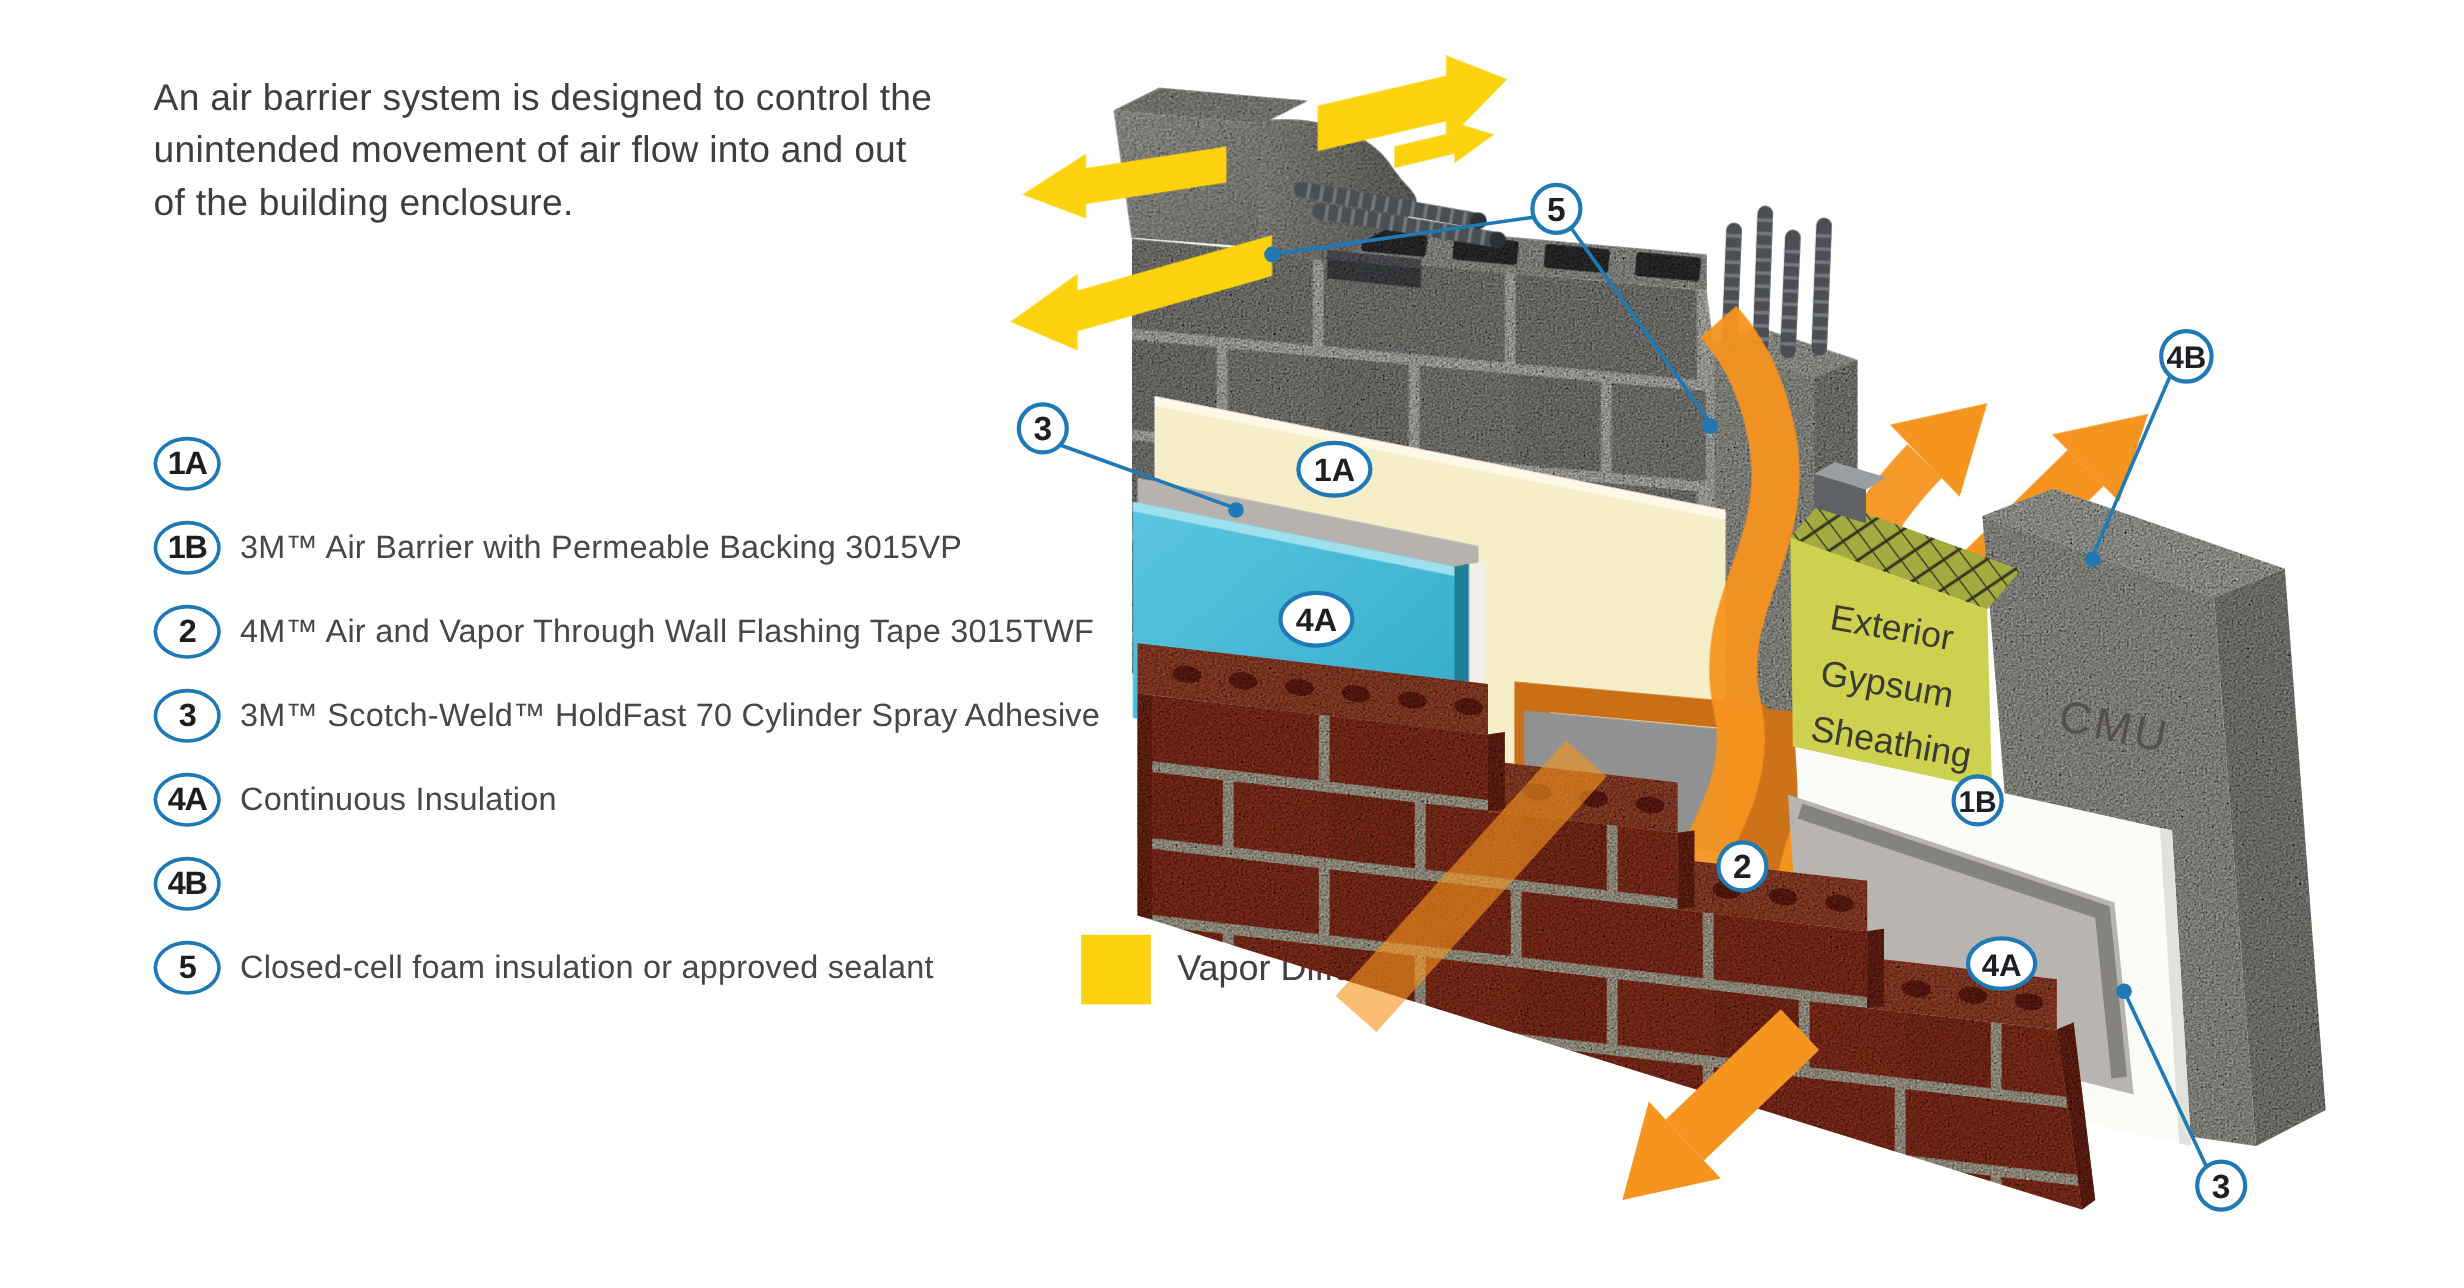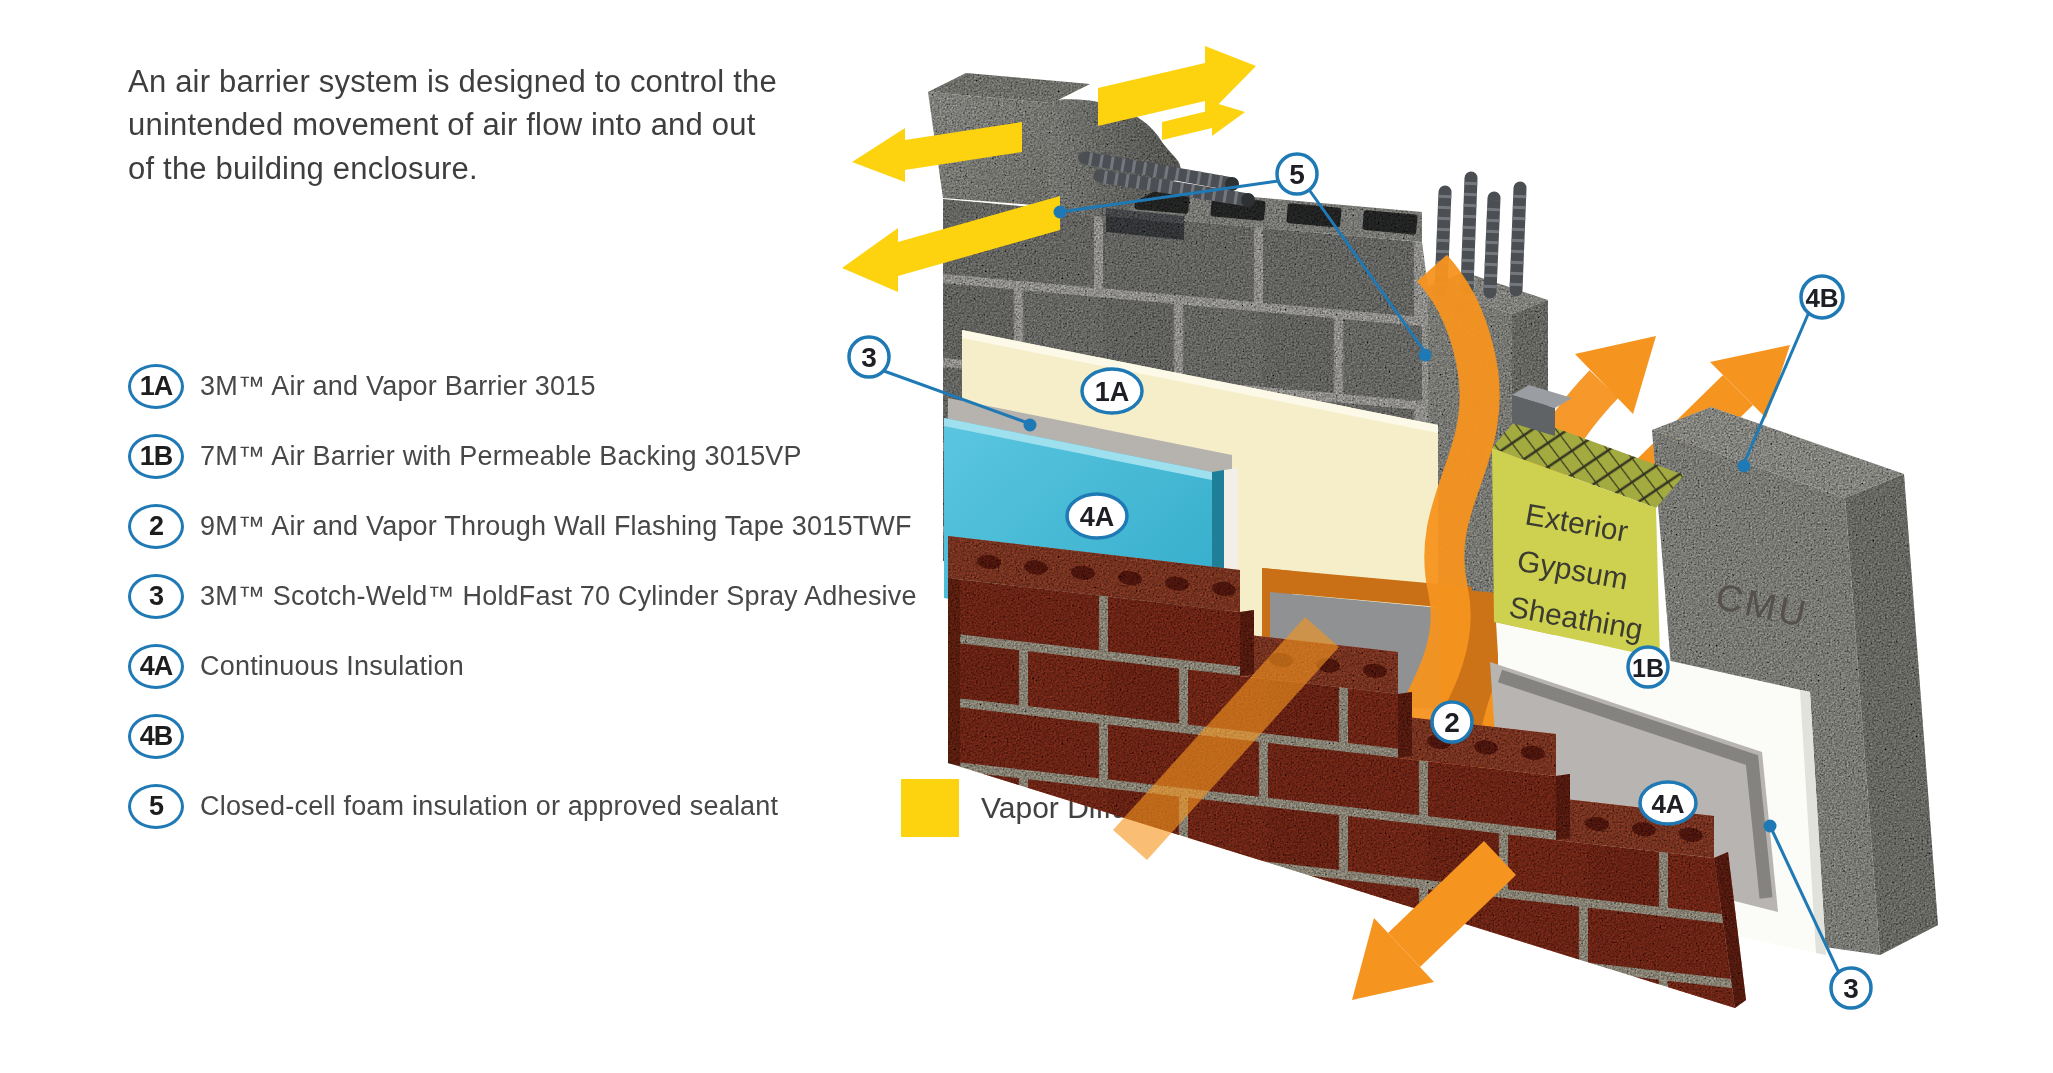--- a/index.html
+++ b/index.html
@@ -26,29 +26,28 @@
 </head>
 <body>
 
 <div class="page">
 
   <p class="intro">An air barrier system is designed to control the unintended movement of air flow into and out of the building enclosure.</p>
 
   <div class="legend">
     <div class="legend-row">
       <span class="badge">1A</span>
-      <span class="legend-label">3M™ Air and Vapor Barrier 3015</span>
     </div>
     <div class="legend-row">
       <span class="badge">1B</span>
-      <span class="legend-label">7M™ Air Barrier with Permeable Backing 3015VP</span>
+      <span class="legend-label">3M™ Air Barrier with Permeable Backing 3015VP</span>
     </div>
     <div class="legend-row">
       <span class="badge">2</span>
-      <span class="legend-label">9M™ Air and Vapor Through Wall Flashing Tape 3015TWF</span>
+      <span class="legend-label">4M™ Air and Vapor Through Wall Flashing Tape 3015TWF</span>
     </div>
     <div class="legend-row">
       <span class="badge">3</span>
       <span class="legend-label">3M™ Scotch-Weld™ HoldFast 70 Cylinder Spray Adhesive</span>
     </div>
     <div class="legend-row">
       <span class="badge">4A</span>
       <span class="legend-label">Continuous Insulation</span>
     </div>
     <div class="legend-row">

